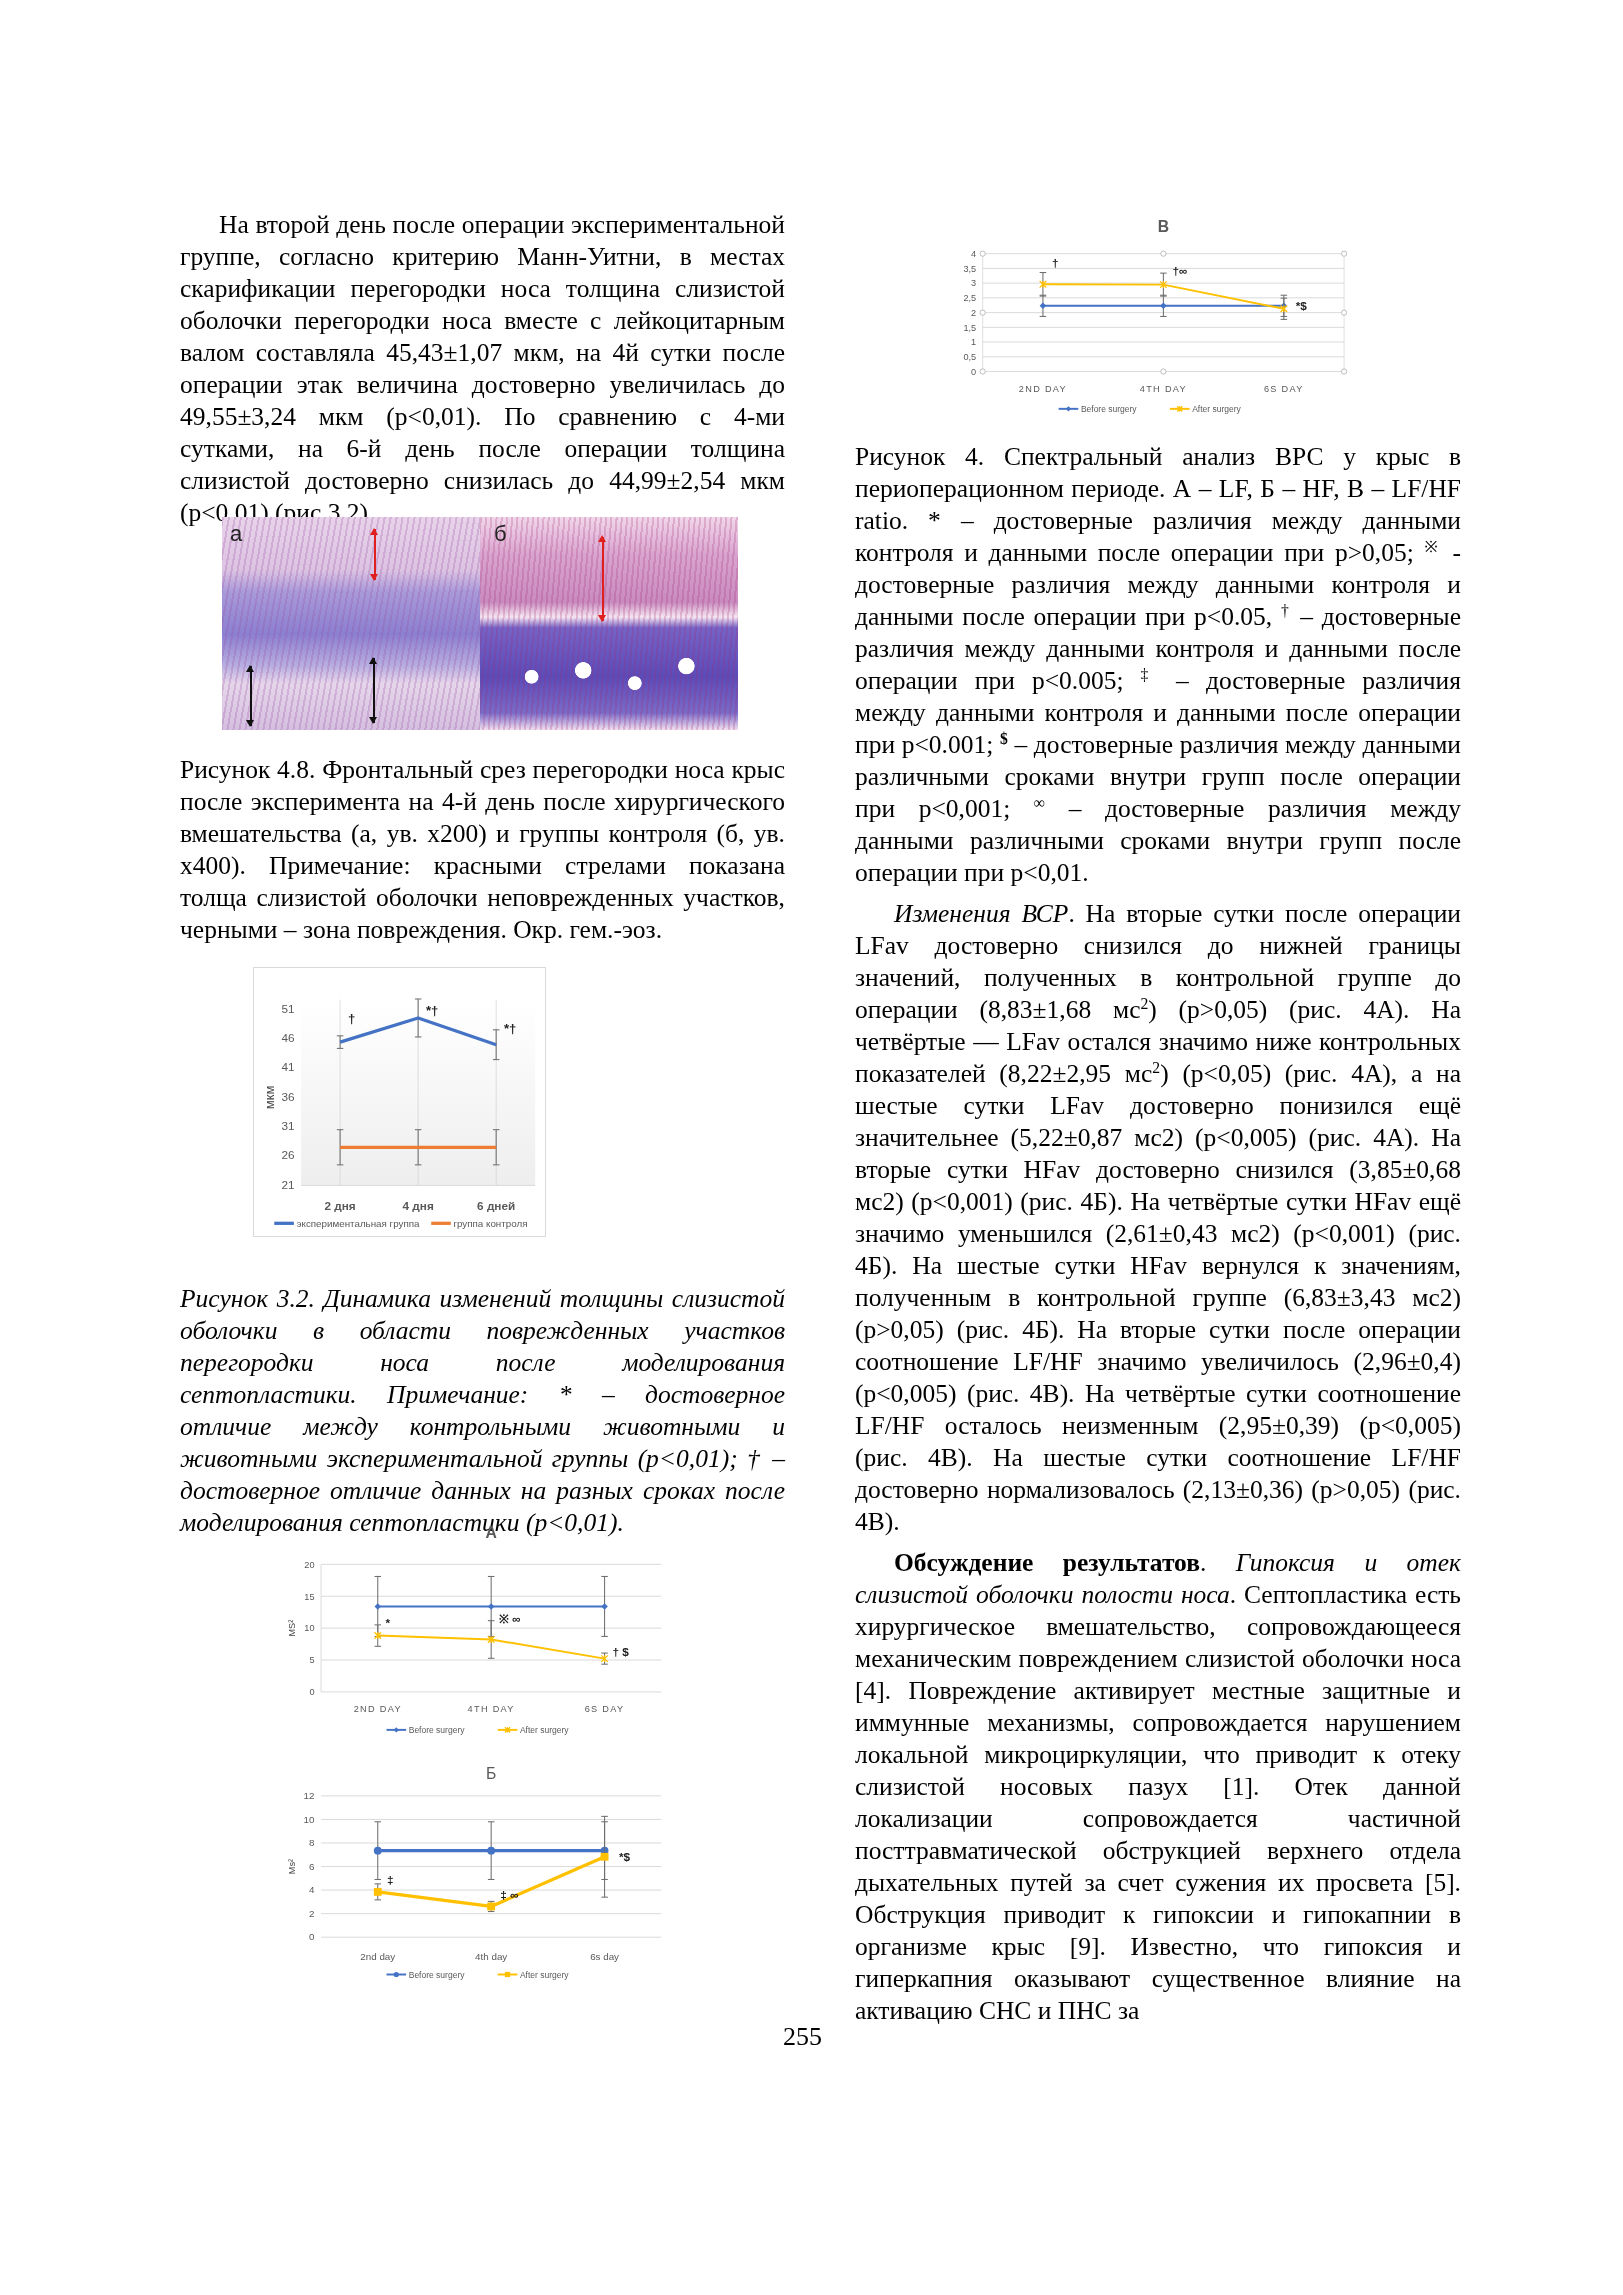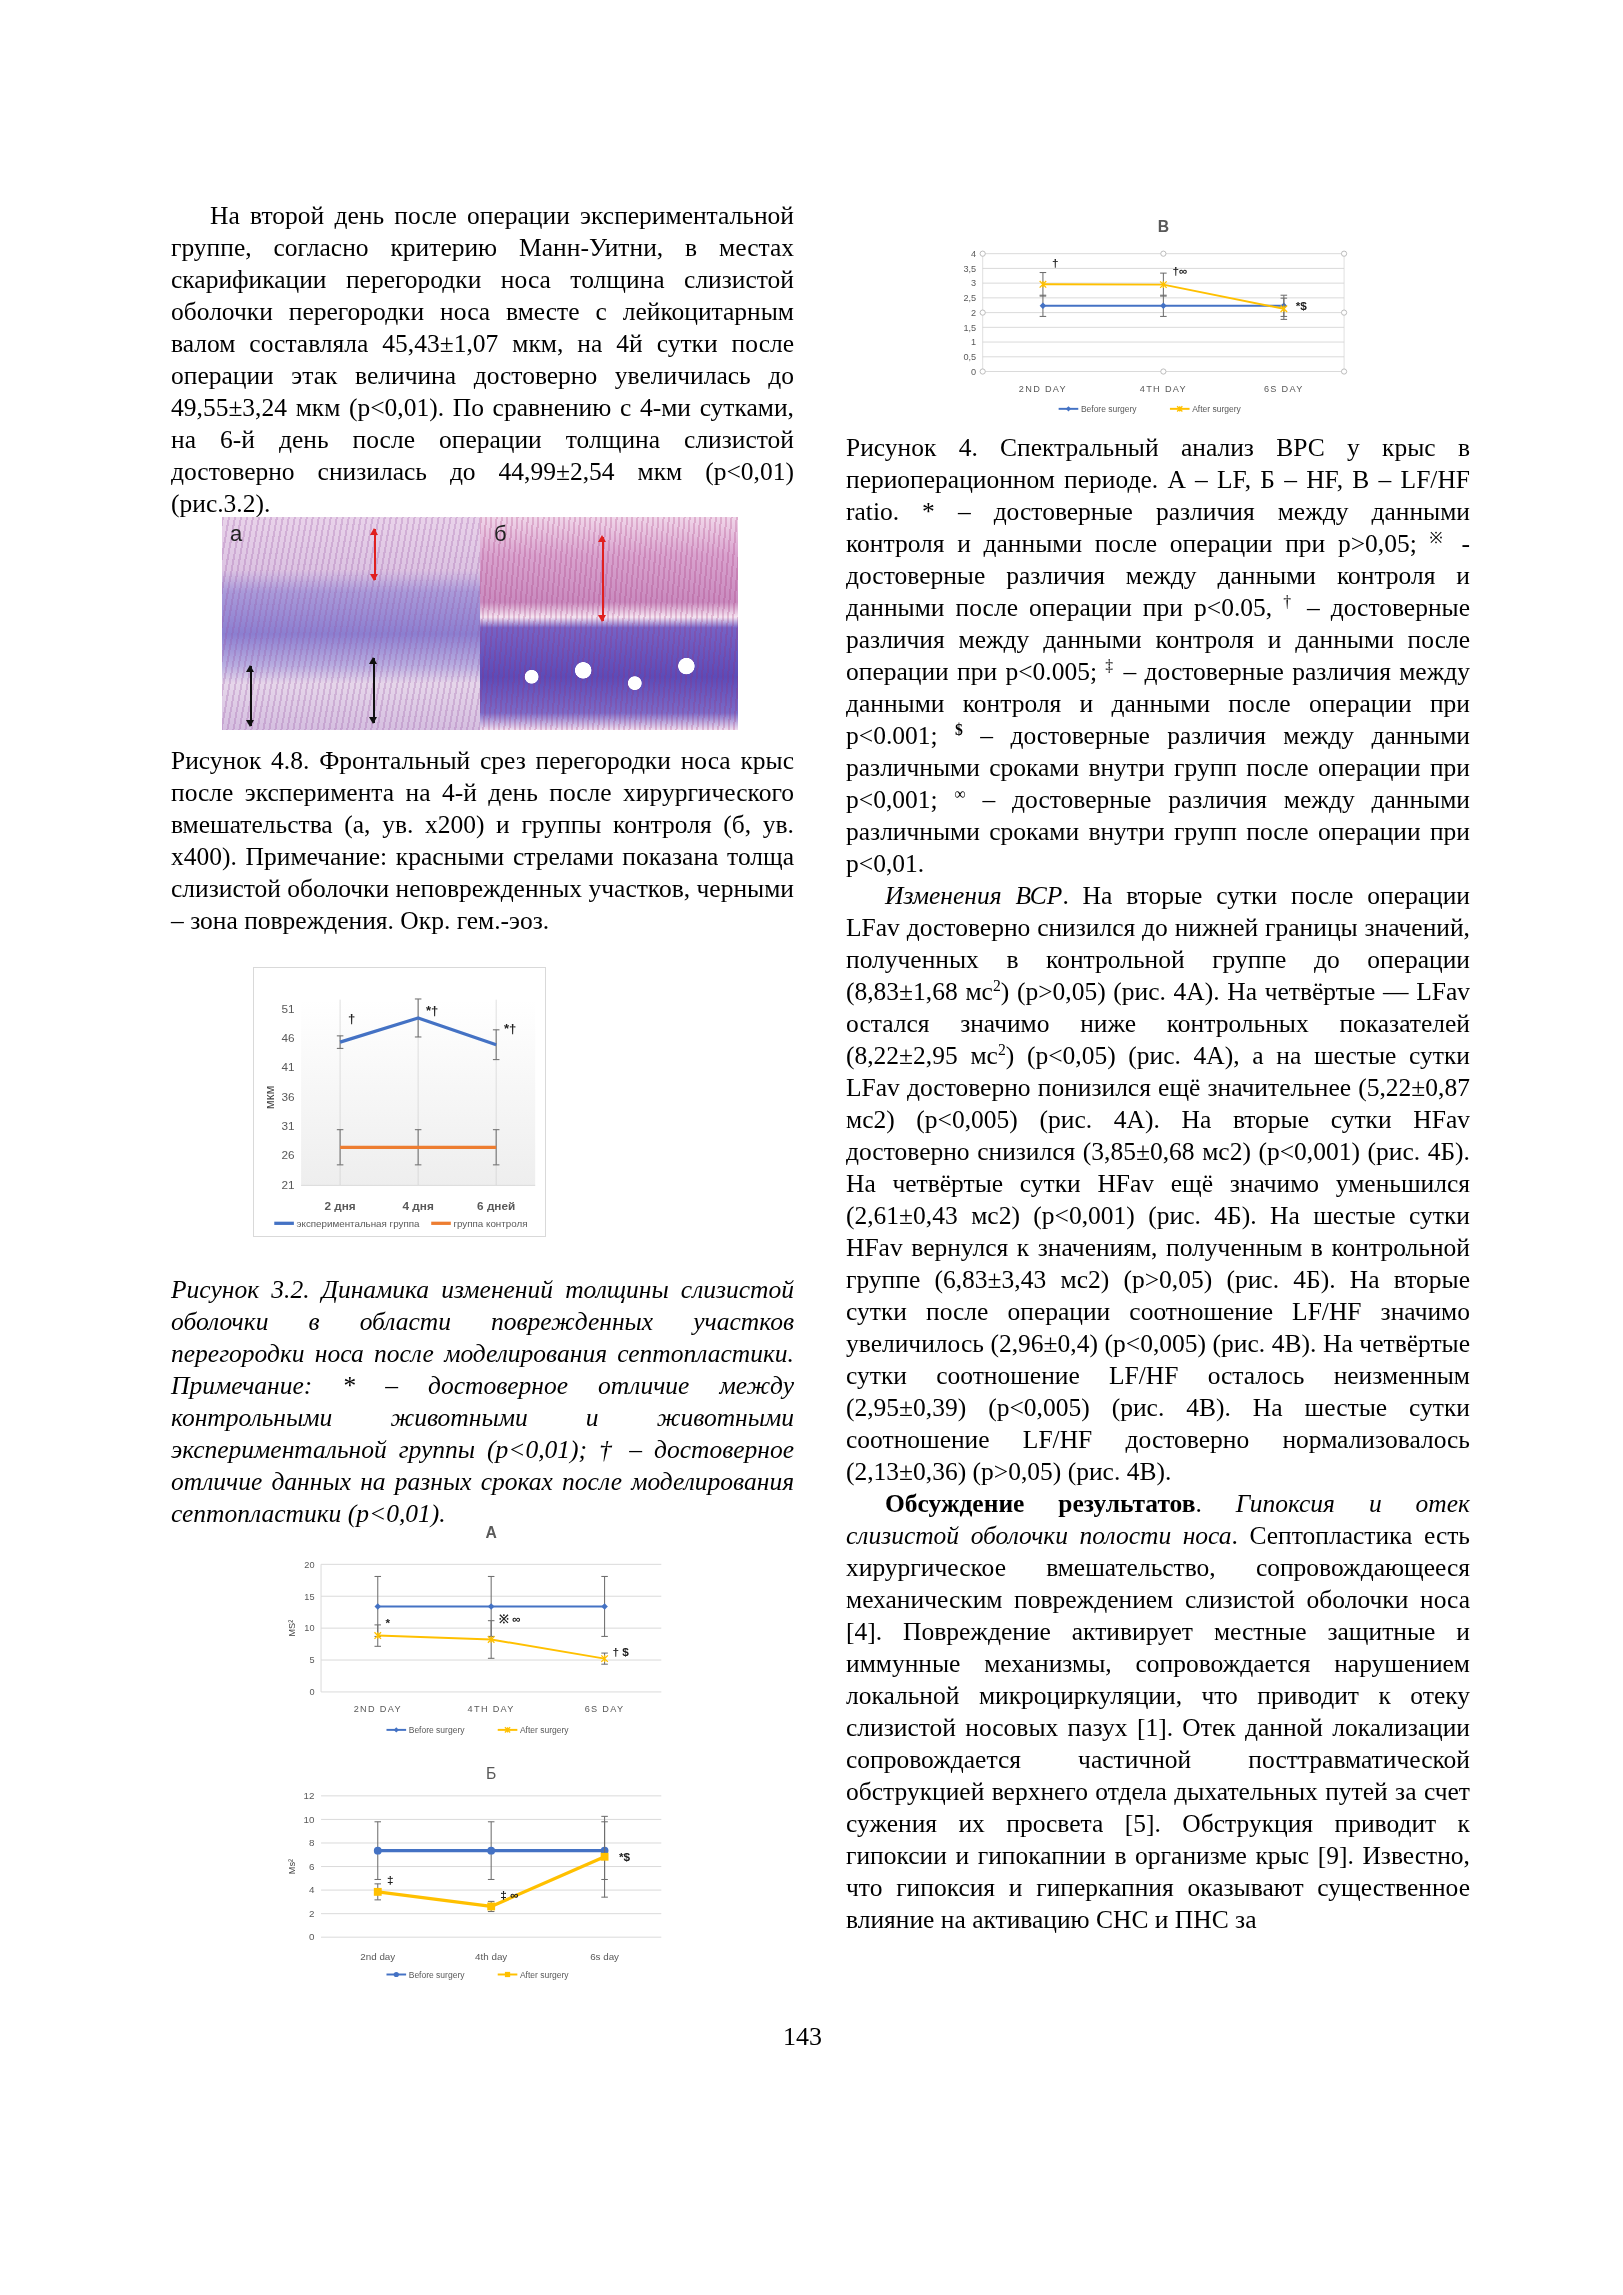--- a/index.html
+++ b/index.html
@@ -1,19 +1,19 @@
 <!DOCTYPE html>
 <html style="font-size:10.5px"><head>
 <meta charset="utf-8">
 <style>
   html, body { margin:0; padding:0; background:#ffffff; }
   body { width:1623px; height:2295px; position:relative; overflow:hidden;
          font-family:"Liberation Serif", serif; color:#000; }
   .col { position:absolute; font-size:25.5px; line-height:32px; text-align:justify; }
-  .col p { margin:0; }
+  .col p { margin:9px; }
   .left { left:171px; width:623px; }
   .right { left:846px; width:624px; }
   .indent { text-indent:39px; }
   .it { font-style:italic; }
   .b { font-weight:bold; }
   sup { font-size:15.7px; line-height:0; vertical-align:super; }
   .fig { position:absolute; }
   .chart-svg text { font-family:"Liberation Sans", sans-serif; }
   .page-num { position:absolute; left:783px; top:2022px; font-size:26px; font-family:"Liberation Serif", serif; }
   
@@ -306,14 +306,14 @@
       <text x="402" y="330" font-size="13" fill="#595959">After surgery</text>
     </svg>
 </div>
 
 <div class="col right" style="top:432px;">
   <p><span>Рисунок 4. Спектральный анализ ВРС у крыс в периоперационном периоде. А – LF, Б – HF, В – LF/HF ratio. * – достоверные различия между данными контроля и данными после операции при p&gt;0,05; </span><sup>※</sup><span> - достоверные различия между данными контроля и данными после операции при p&lt;0.05, </span><sup>†</sup><span> – достоверные различия между данными контроля и данными после операции при p&lt;0.005; </span><sup>‡</sup><span> – достоверные различия между данными контроля и данными после операции при p&lt;0.001; </span><sup class="b">$</sup><span> – достоверные различия между данными различными сроками внутри групп после операции при p&lt;0,001; </span><sup>∞</sup><span> – достоверные различия между данными различными сроками внутри групп после операции при p&lt;0,01.</span></p>
   <p class="indent"><span class="it">Изменения ВСР</span><span>. На вторые сутки после операции LFav достоверно снизился до нижней границы значений, полученных в контрольной группе до операции (8,83±1,68 мс</span><sup>2</sup><span>) (p&gt;0,05) (рис. 4А). На четвёртые — LFav остался значимо ниже контрольных показателей (8,22±2,95 мс</span><sup>2</sup><span>) (p&lt;0,05) (рис. 4А), а на шестые сутки LFav достоверно понизился ещё значительнее (5,22±0,87 мс2) (p&lt;0,005) (рис. 4А). На вторые сутки HFav достоверно снизился (3,85±0,68 мс2) (p&lt;0,001) (рис. 4Б). На четвёртые сутки HFav ещё значимо уменьшился (2,61±0,43 мс2) (p&lt;0,001) (рис. 4Б). На шестые сутки HFav вернулся к значениям, полученным в контрольной группе (6,83±3,43 мс2) (p&gt;0,05) (рис. 4Б). На вторые сутки после операции соотношение LF/HF значимо увеличилось (2,96±0,4) (p&lt;0,005) (рис. 4В). На четвёртые сутки соотношение LF/HF осталось неизменным (2,95±0,39) (p&lt;0,005) (рис. 4В). На шестые сутки соотношение LF/HF достоверно нормализовалось (2,13±0,36) (p&gt;0,05) (рис. 4В).</span></p>
   <p class="indent"><span class="b">Обсуждение результатов</span><span>. </span><span class="it">Гипоксия и отек слизистой оболочки полости носа</span><span>. Септопластика есть хирургическое вмешательство, сопровождающееся механическим повреждением слизистой оболочки носа [4]. Повреждение активирует местные защитные и иммунные механизмы, сопровождается нарушением локальной микроциркуляции, что приводит к отеку слизистой носовых пазух [1]. Отек данной локализации сопровождается частичной посттравматической обструкцией верхнего отдела дыхательных путей за счет сужения их просвета [5]. Обструкция приводит к гипоксии и гипокапнии в организме крыс [9]. Известно, что гипоксия и гиперкапния оказывают существенное влияние на активацию СНС и ПНС за</span></p>
 </div>
 
-<div class="page-num">143</div>
+<div class="page-num">255</div>
 
 
 </body></html>

